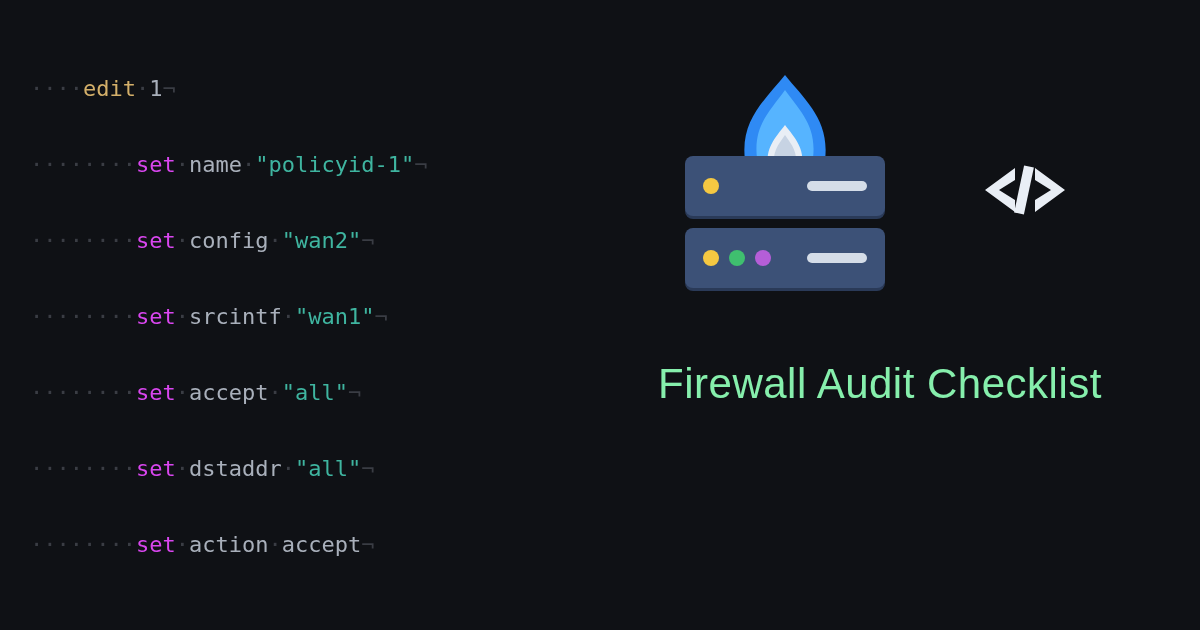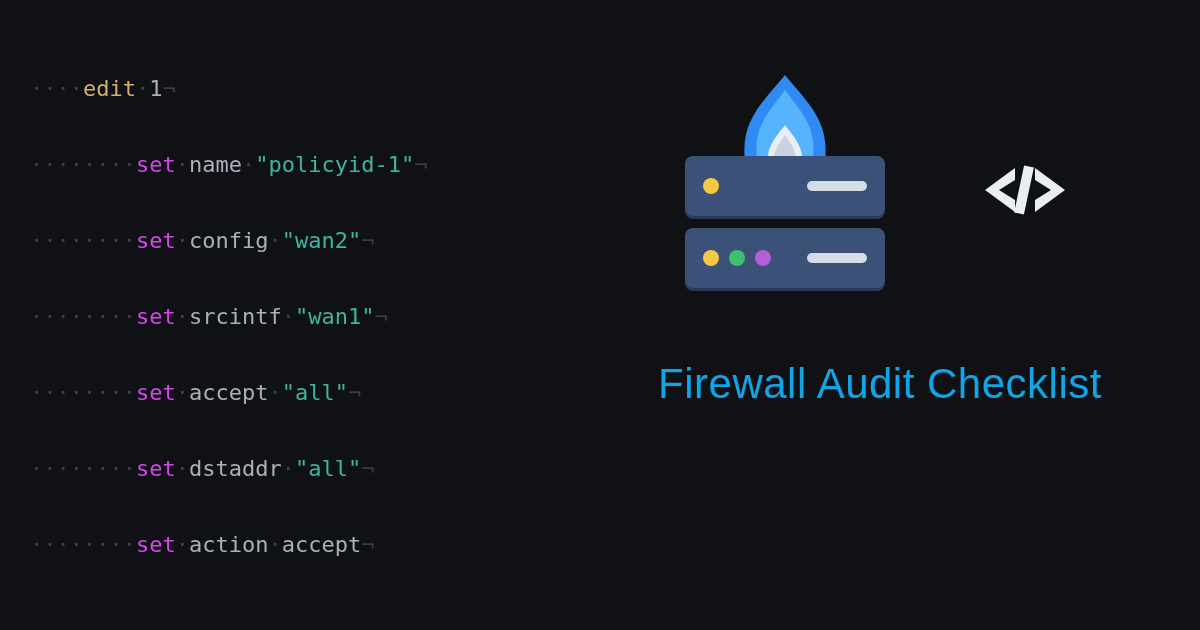--- a/index.html
+++ b/index.html
@@ -47,21 +47,21 @@
   .led { width: 16px; height:16px; border-radius:50%; }
   .led.y { background:#f5c842; }
   .led.g { background:#3fbf6f; }
   .led.p { background:#b55ed8; }
   .bar { flex:1; }
   .slot { background:#d5dde8; height:10px; border-radius:5px; width:60px; margin-left:auto; }
   .code-logo { width: 100px; height: 60px; }
   .title {
     font-family: -apple-system, 'Segoe UI', 'Helvetica Neue', Arial, sans-serif;
     font-weight: 400;
-    color: #0ea5e9;
+    color: #86efac;
     font-size: 42px;
     letter-spacing: 0.5px;
   }
 </style>
 </head>
 <body>
 
 <div class="code-block">
 <span class="line"><span class="dim">····</span><span class="kw-edit">edit</span><span class="dim">·</span><span class="attr">1</span><span class="dim">¬</span></span>
 <span class="line"><span class="dim">········</span><span class="kw-set">set</span><span class="dim">·</span><span class="attr">name</span><span class="dim">·</span><span class="str">"policyid-1"</span><span class="dim">¬</span></span>

